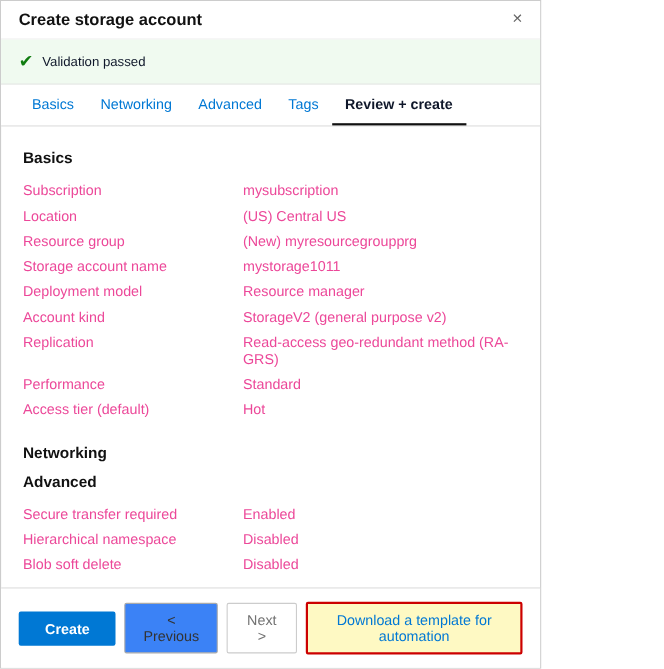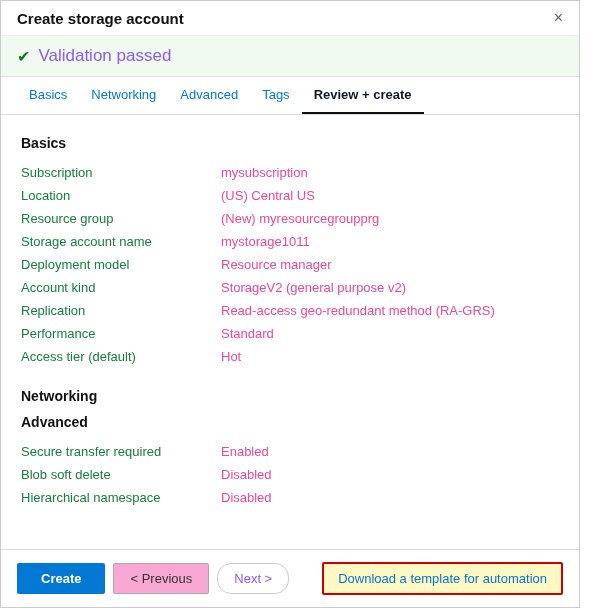--- a/index.html
+++ b/index.html
@@ -7,21 +7,21 @@
       font-family: 'Segoe UI', Arial, sans-serif;
       font-size: 13px;
       color: #333;
       background: #fff;
       width: 604px;
       height: 608px;
       overflow: hidden;
     }
 
     .window {
-      width: 580px;
+      width: 492px;
       height: 608px;
       border: 1px solid #ccc;
       display: flex;
       flex-direction: column;
     }
 
     .title-bar {
       display: flex;
       align-items: center;
       justify-content: space-between;
@@ -50,22 +50,22 @@
       gap: 8px;
       border-bottom: 1px solid #e0e0e0;
     }
 
     .check-icon {
       color: #107c10;
       font-size: 16px;
     }
 
     .validation-text {
-      color: #8b5cf6;
-      font-size: 17px;
+      color: #0f172a;
+      font-size: 12px;
     }
 
     .tabs {
       display: flex;
       padding: 0 16px;
       border-bottom: 1px solid #ddd;
       background: #fff;
     }
 
     .tab {
@@ -103,21 +103,21 @@
       margin-bottom: 20px;
     }
 
     .detail-table tr td {
       padding: 4px 0;
       vertical-align: top;
       font-size: 13px;
     }
 
     .detail-table tr td:first-child {
-      color: #15803d;
+      color: #ec4899;
       width: 200px;
       min-width: 160px;
       margin-left: 43px;
     }
 
     .detail-table tr td:last-child {
       color: #ec4899;
     }
 
     .value-blue {
@@ -138,37 +138,37 @@
       color: #fff;
       border: none;
       padding: 8px 24px;
       font-size: 13px;
       font-weight: 600;
       cursor: pointer;
       border-radius: 2px;
     }
 
     .btn-secondary {
-      background: #f9a8d4;
+      background: #3b82f6;
       color: #333;
       border: 1px solid #aaa;
       padding: 7px 16px;
       font-size: 13px;
       cursor: pointer;
       border-radius: 2px;
     }
 
     .btn-disabled {
       background: #fff;
-      color: #8b5cf6;
+      color: #737373;
       border: 1px solid #ccc;
       padding: 7px 16px;
       font-size: 13px;
       cursor: not-allowed;
-      border-radius: 14px;
+      border-radius: 2px;
     }
 
     .btn-template {
       background: #fef9c3;
       color: #0078d4;
       border: 2px solid #c00;
       padding: 7px 14px;
       font-size: 13px;
       cursor: pointer;
       border-radius: 2px;
@@ -250,25 +250,25 @@
 
     <div>
       <div class="section-title">Advanced</div>
       <table class="detail-table">
         <tbody>
           <tr>
             <td>Secure transfer required</td>
             <td>Enabled</td>
           </tr>
           <tr>
+            <td>Hierarchical namespace</td>
+            <td>Disabled</td>
+          </tr>
+          <tr>
             <td>Blob soft delete</td>
-            <td>Disabled</td>
-          </tr>
-          <tr>
-            <td>Hierarchical namespace</td>
             <td>Disabled</td>
           </tr>
 
         </tbody>
       </table>
     </div>
 
   </div>
 
   <div class="footer">

